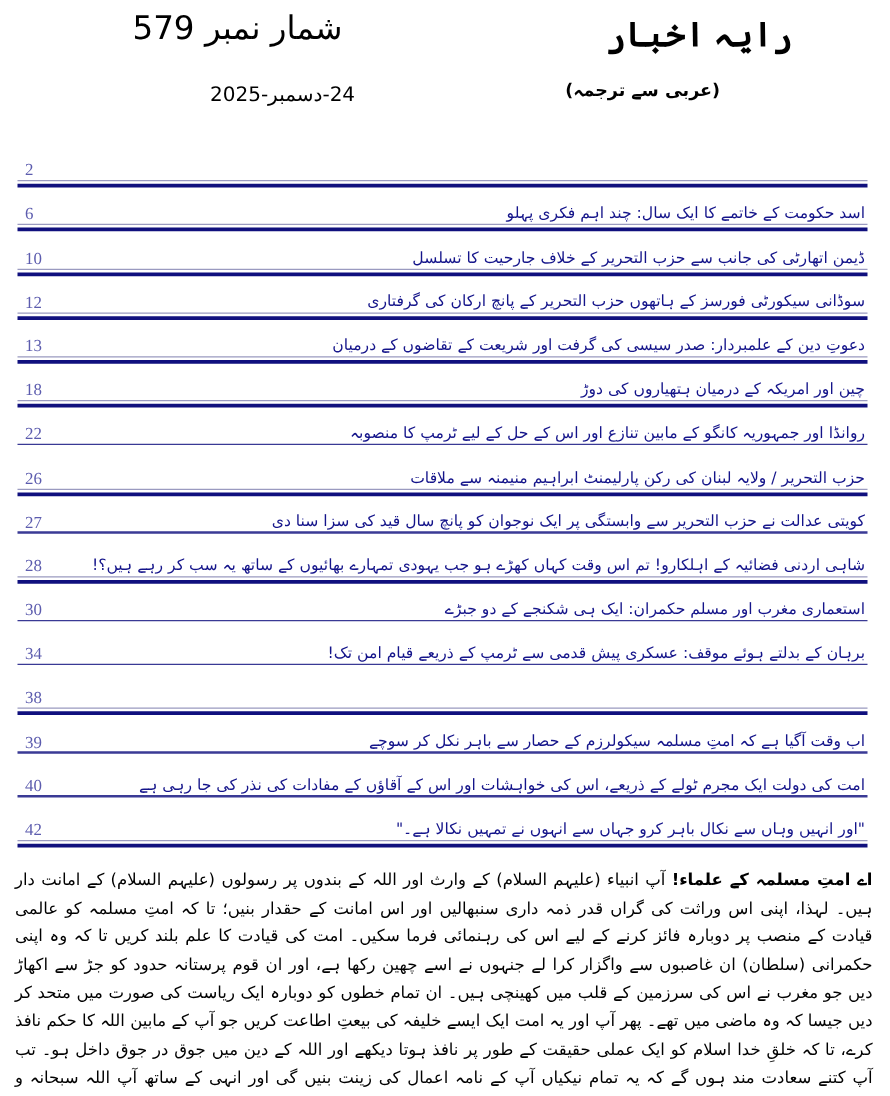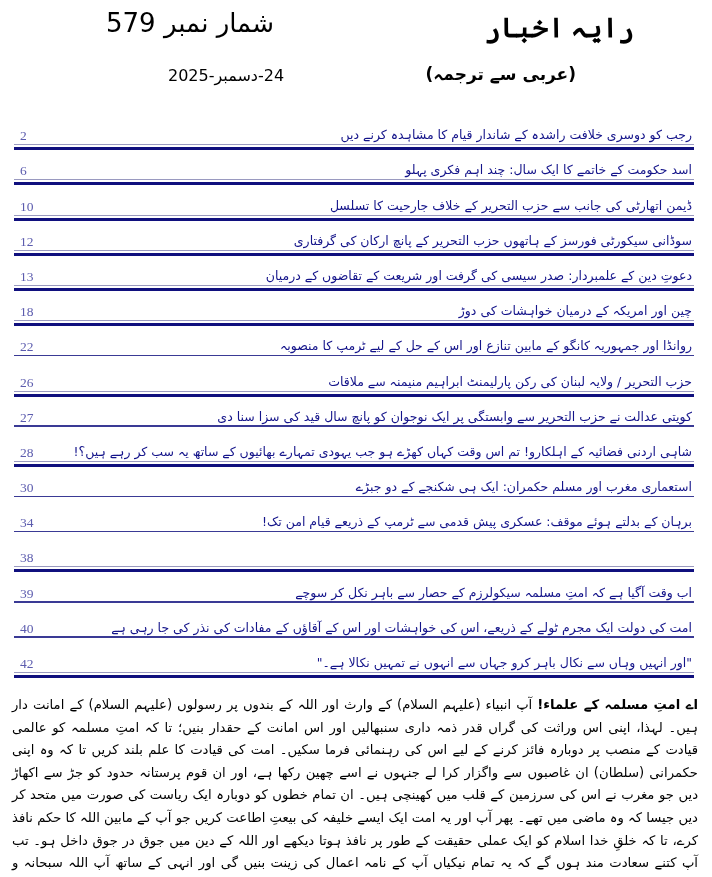--- a/index.html
+++ b/index.html
@@ -11,21 +11,21 @@
   }
   
   .header { position:absolute; top:6px; right:18px; left:18px; height:100px; }
   .pub-title {
     position:absolute; top:6px; right:60px;
     font-size:27px; font-weight:bold; color:#000;
     font-family:Liberation Serif, serif;
   }
   .pub-subtitle {
     position:absolute; top:58px; right:118px;
-    font-size:17px; font-weight:bold; color:#000;
+    font-size:14px; font-weight:bold; color:#000;
   }
   .issue-label {
     position:absolute; top:2px; left:88px;
     font-size:26px; font-weight:normal; color:#000;text-align:right;
   }
   .date-label {
     position:absolute; top:60px; left:150px;
     font-size:16px; font-weight:normal; color:#000;
   }
   
@@ -65,21 +65,20 @@
 
   <div class="header">
     <div class="pub-title">رایہ اخبار</div>
     <div class="pub-subtitle">(عربی سے ترجمہ)</div>
     <div class="issue-label">شمار نمبر 579</div>
     <div class="date-label">24-دسمبر-2025</div>
   </div>
 
   <div class="toc" id="toc-list">
       <div class="toc-row double">
-      <span class="toc-title">رجب کو دوسری خلافت راشدہ کے شاندار قیام کا مشاہدہ کرنے دیں</span>
       <span class="toc-page">2</span>
       <span class="rule-thin"></span>
       <span class="rule-thick"></span>
     </div>
       <div class="toc-row double">
       <span class="toc-title">اسد حکومت کے خاتمے کا ایک سال: چند اہم فکری پہلو</span>
       <span class="toc-page">6</span>
       <span class="rule-thin"></span>
       <span class="rule-thick"></span>
     </div>
@@ -95,21 +94,21 @@
       <span class="rule-thin"></span>
       <span class="rule-thick"></span>
     </div>
       <div class="toc-row double">
       <span class="toc-title">دعوتِ دین کے علمبردار: صدر سیسی کی گرفت اور شریعت کے تقاضوں کے درمیان</span>
       <span class="toc-page">13</span>
       <span class="rule-thin"></span>
       <span class="rule-thick"></span>
     </div>
       <div class="toc-row double">
-      <span class="toc-title">چین اور امریکہ کے درمیان خواہشات کی دوڑ</span>
+      <span class="toc-title">چین اور امریکہ کے درمیان ہتھیاروں کی دوڑ</span>
       <span class="toc-page">18</span>
       <span class="rule-thin"></span>
       <span class="rule-thick"></span>
     </div>
       <div class="toc-row single">
       <span class="toc-title">روانڈا اور جمہوریہ کانگو کے مابین تنازع اور اس کے حل کے لیے ٹرمپ کا منصوبہ</span>
       <span class="toc-page">22</span>
       <span class="rule-thin"></span>
 
     </div>

